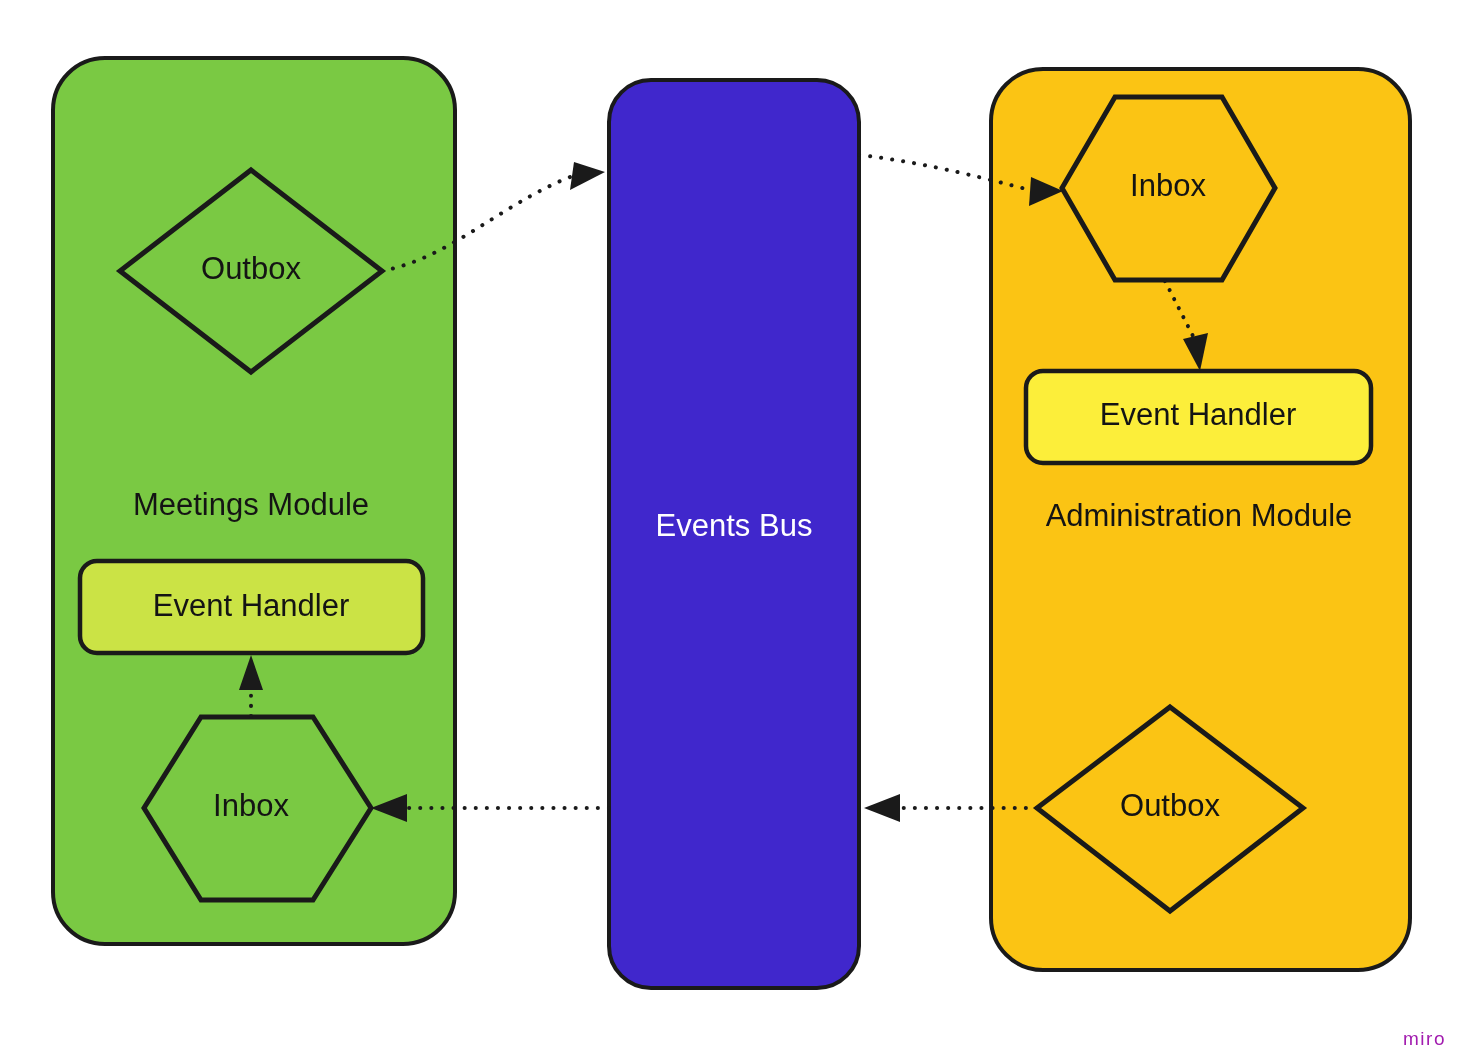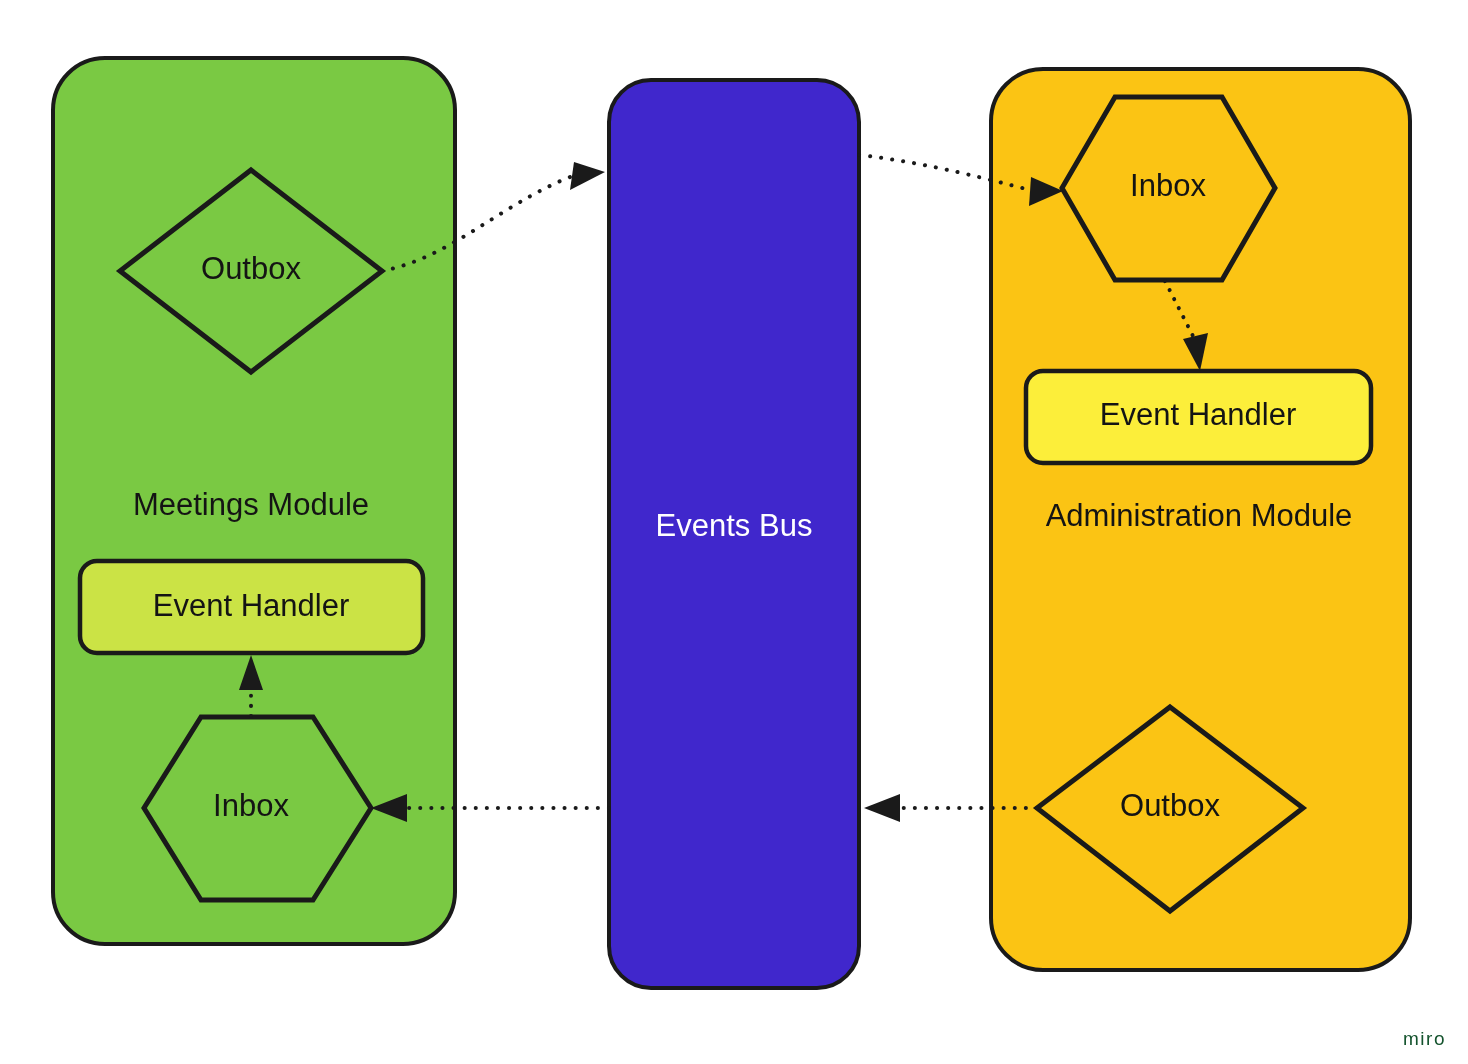--- a/index.html
+++ b/index.html
@@ -71,21 +71,21 @@
     stroke-dasharray: 0.1 10;
   }
   .arrow-head { fill: #1a1a1a; stroke: none; }
   .watermark {
     position: absolute;
     right: 22px;
     bottom: 14px;
     font-family: "Liberation Sans", "DejaVu Sans", sans-serif;
     font-size: 19px;
     letter-spacing: 1.5px;
-    color: #14532d;
+    color: #a21caf;
     user-select: none;
   }
 </style>
 </head>
 <body>
 
 <div id="canvas">
 
   <svg id="diagram-svg" viewBox="0 0 1468 1064" xmlns="http://www.w3.org/2000/svg">
 

